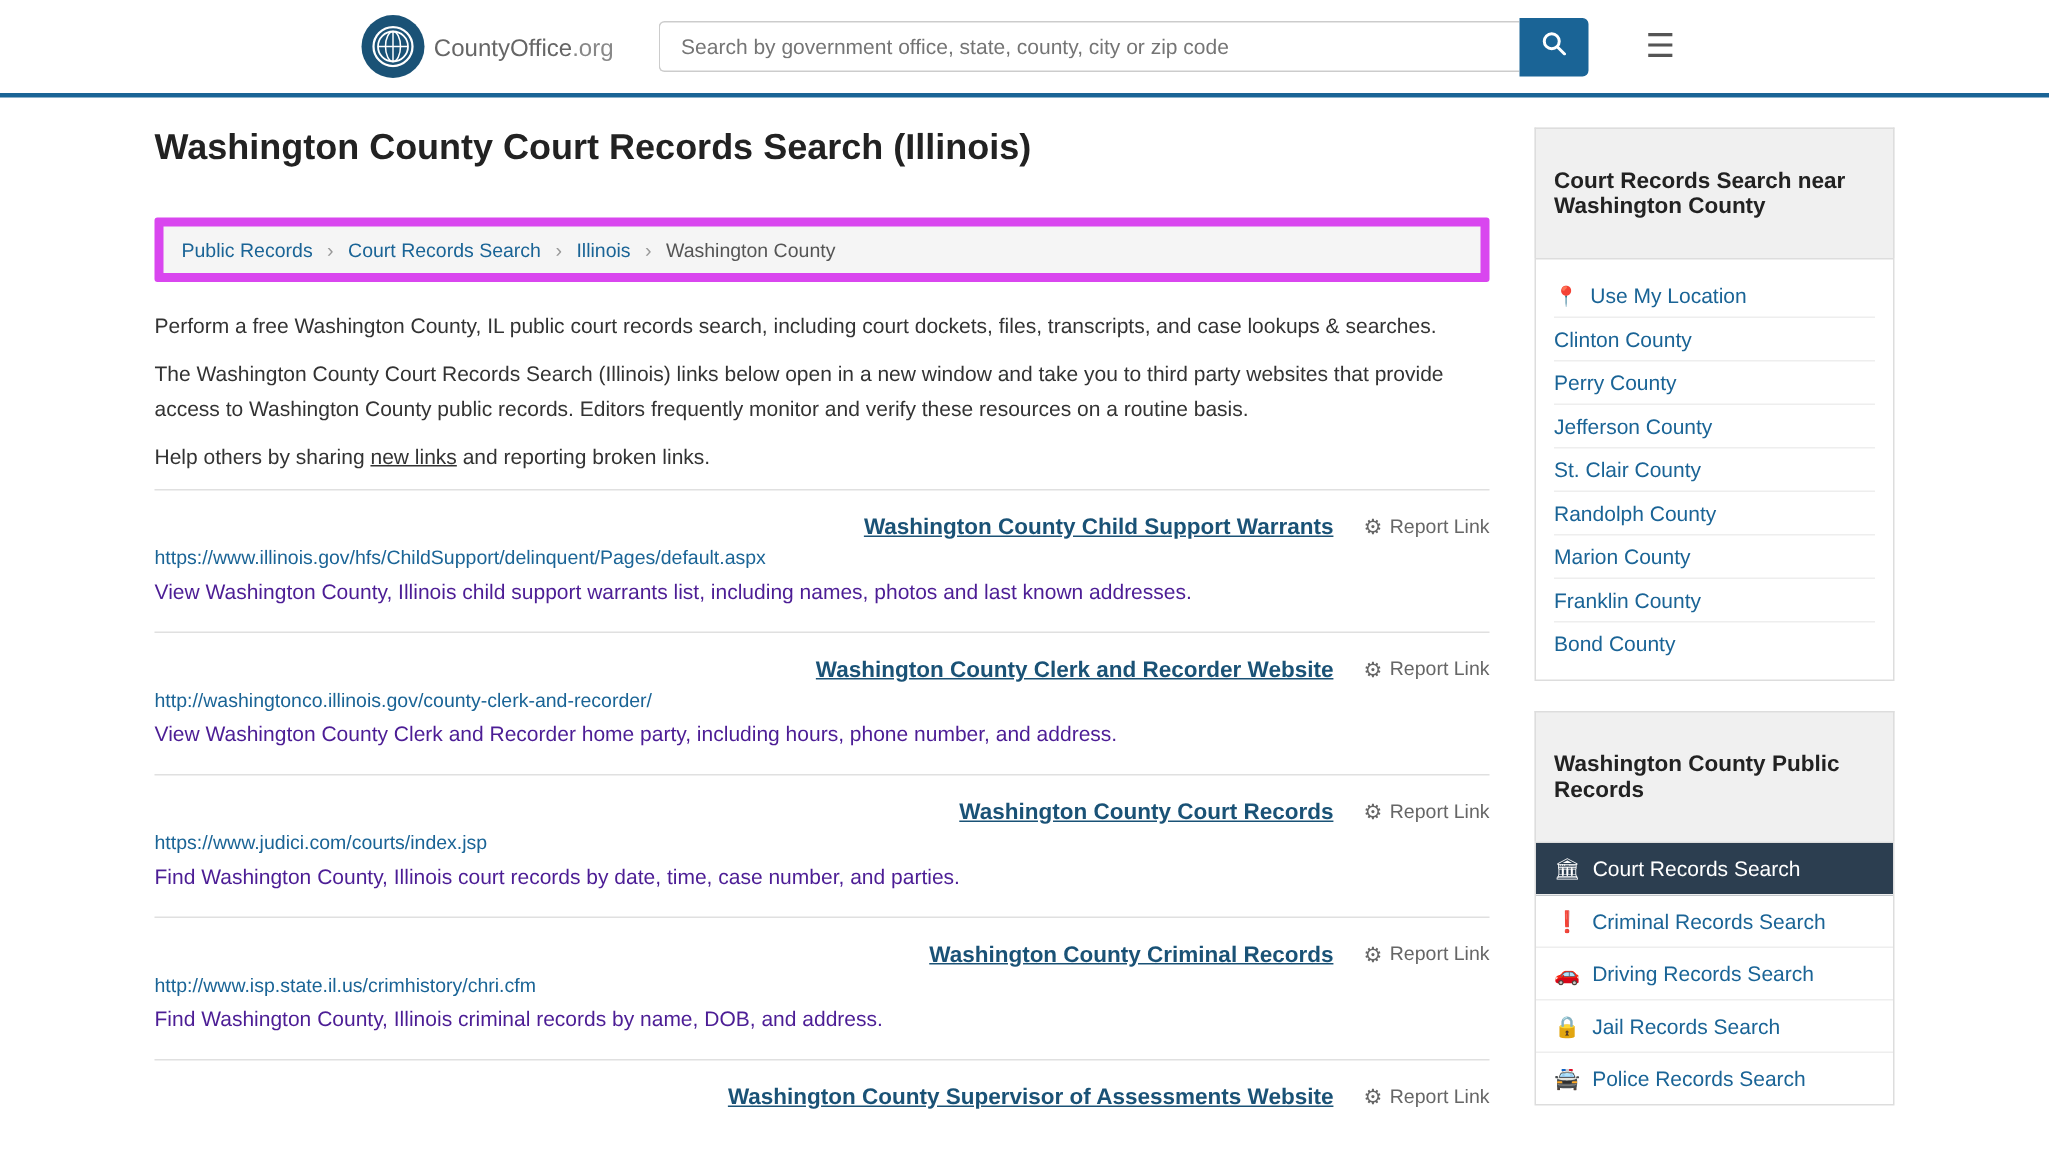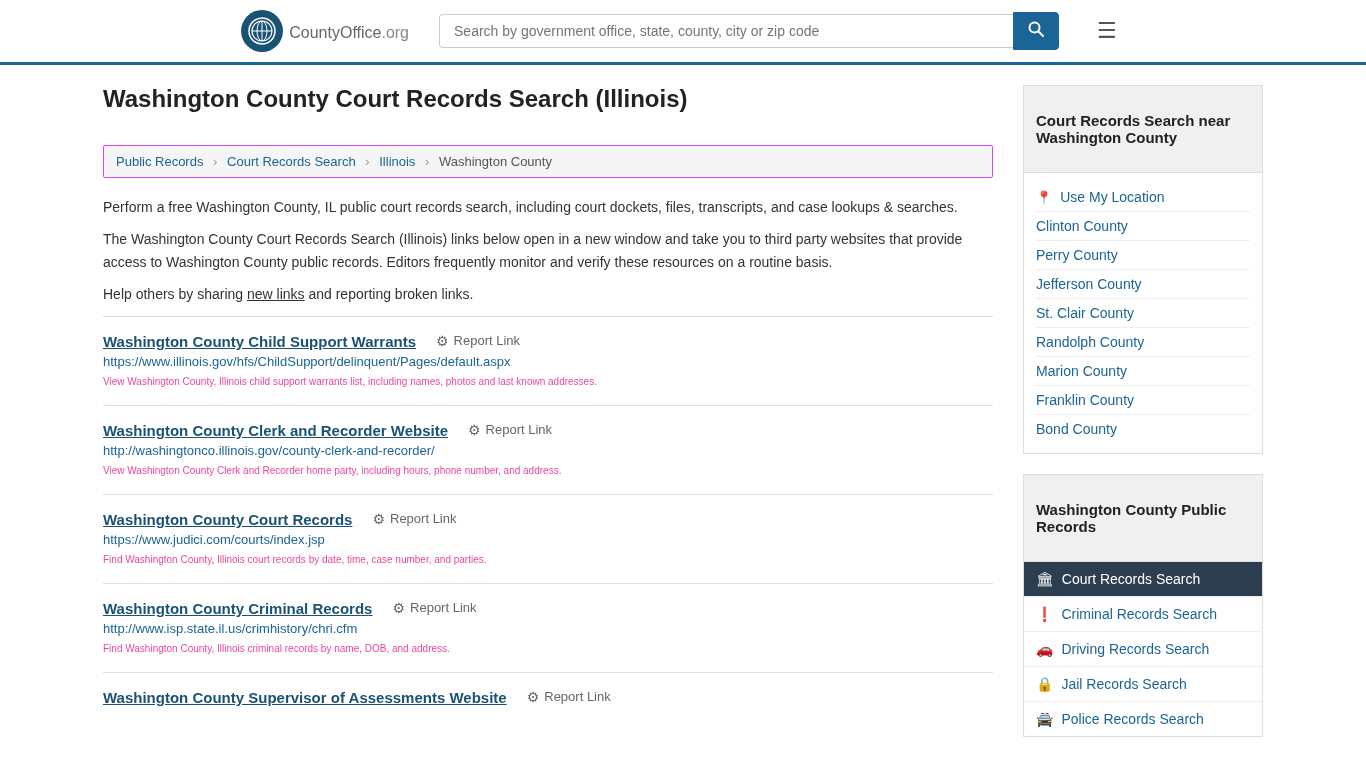--- a/index.html
+++ b/index.html
@@ -101,21 +101,21 @@
       font-size: 24px;
       font-weight: bold;
       color: #222;
       margin-bottom: 32px;
     }
 
     
     .breadcrumb {
       background: #f5f5f5;
       padding: 8px 12px;
-      border: 1px solid #d946ef;
+      border: 6px solid #d946ef;
       font-size: 13px;
       color: #555;
       margin-bottom: 18px;
       border-radius: 2px;
     }
     .breadcrumb a {
       color: #1a6496;
       text-decoration: none;
     }
     .breadcrumb .sep { margin: 0 6px; color: #999; }
@@ -132,21 +132,21 @@
       text-decoration: underline;
     }
 
     
     .result-item {
       border-top: 1px solid #e0e0e0;
       padding: 16px 0;
     }
     .result-header {
       display: flex;
-      justify-content: flex-start;
+      justify-content: flex-end;
       align-items: flex-start;
       margin-bottom: 4px;
     }
     .result-title {
       font-size: 15px;
       font-weight: bold;
       color: #1a5276;
       text-decoration: underline;
       cursor: pointer;
     }
@@ -164,22 +164,22 @@
       font-size: 14px;
     }
     .result-url {
       color: #1a6496;
       font-size: 13px;
       margin-bottom: 5px;
       text-decoration: none;
       display: block;
     }
     .result-description {
-      font-size: 10px;
-      color: #ec4899;
+      font-size: 14px;
+      color: #4c1d95;
       line-height: 1.5;
     }
 
     
     .sidebar-section {
       margin-bottom: 20px;
     }
     .sidebar-section-title {
       background: #f0f0f0;
       padding: 26px 12px;

